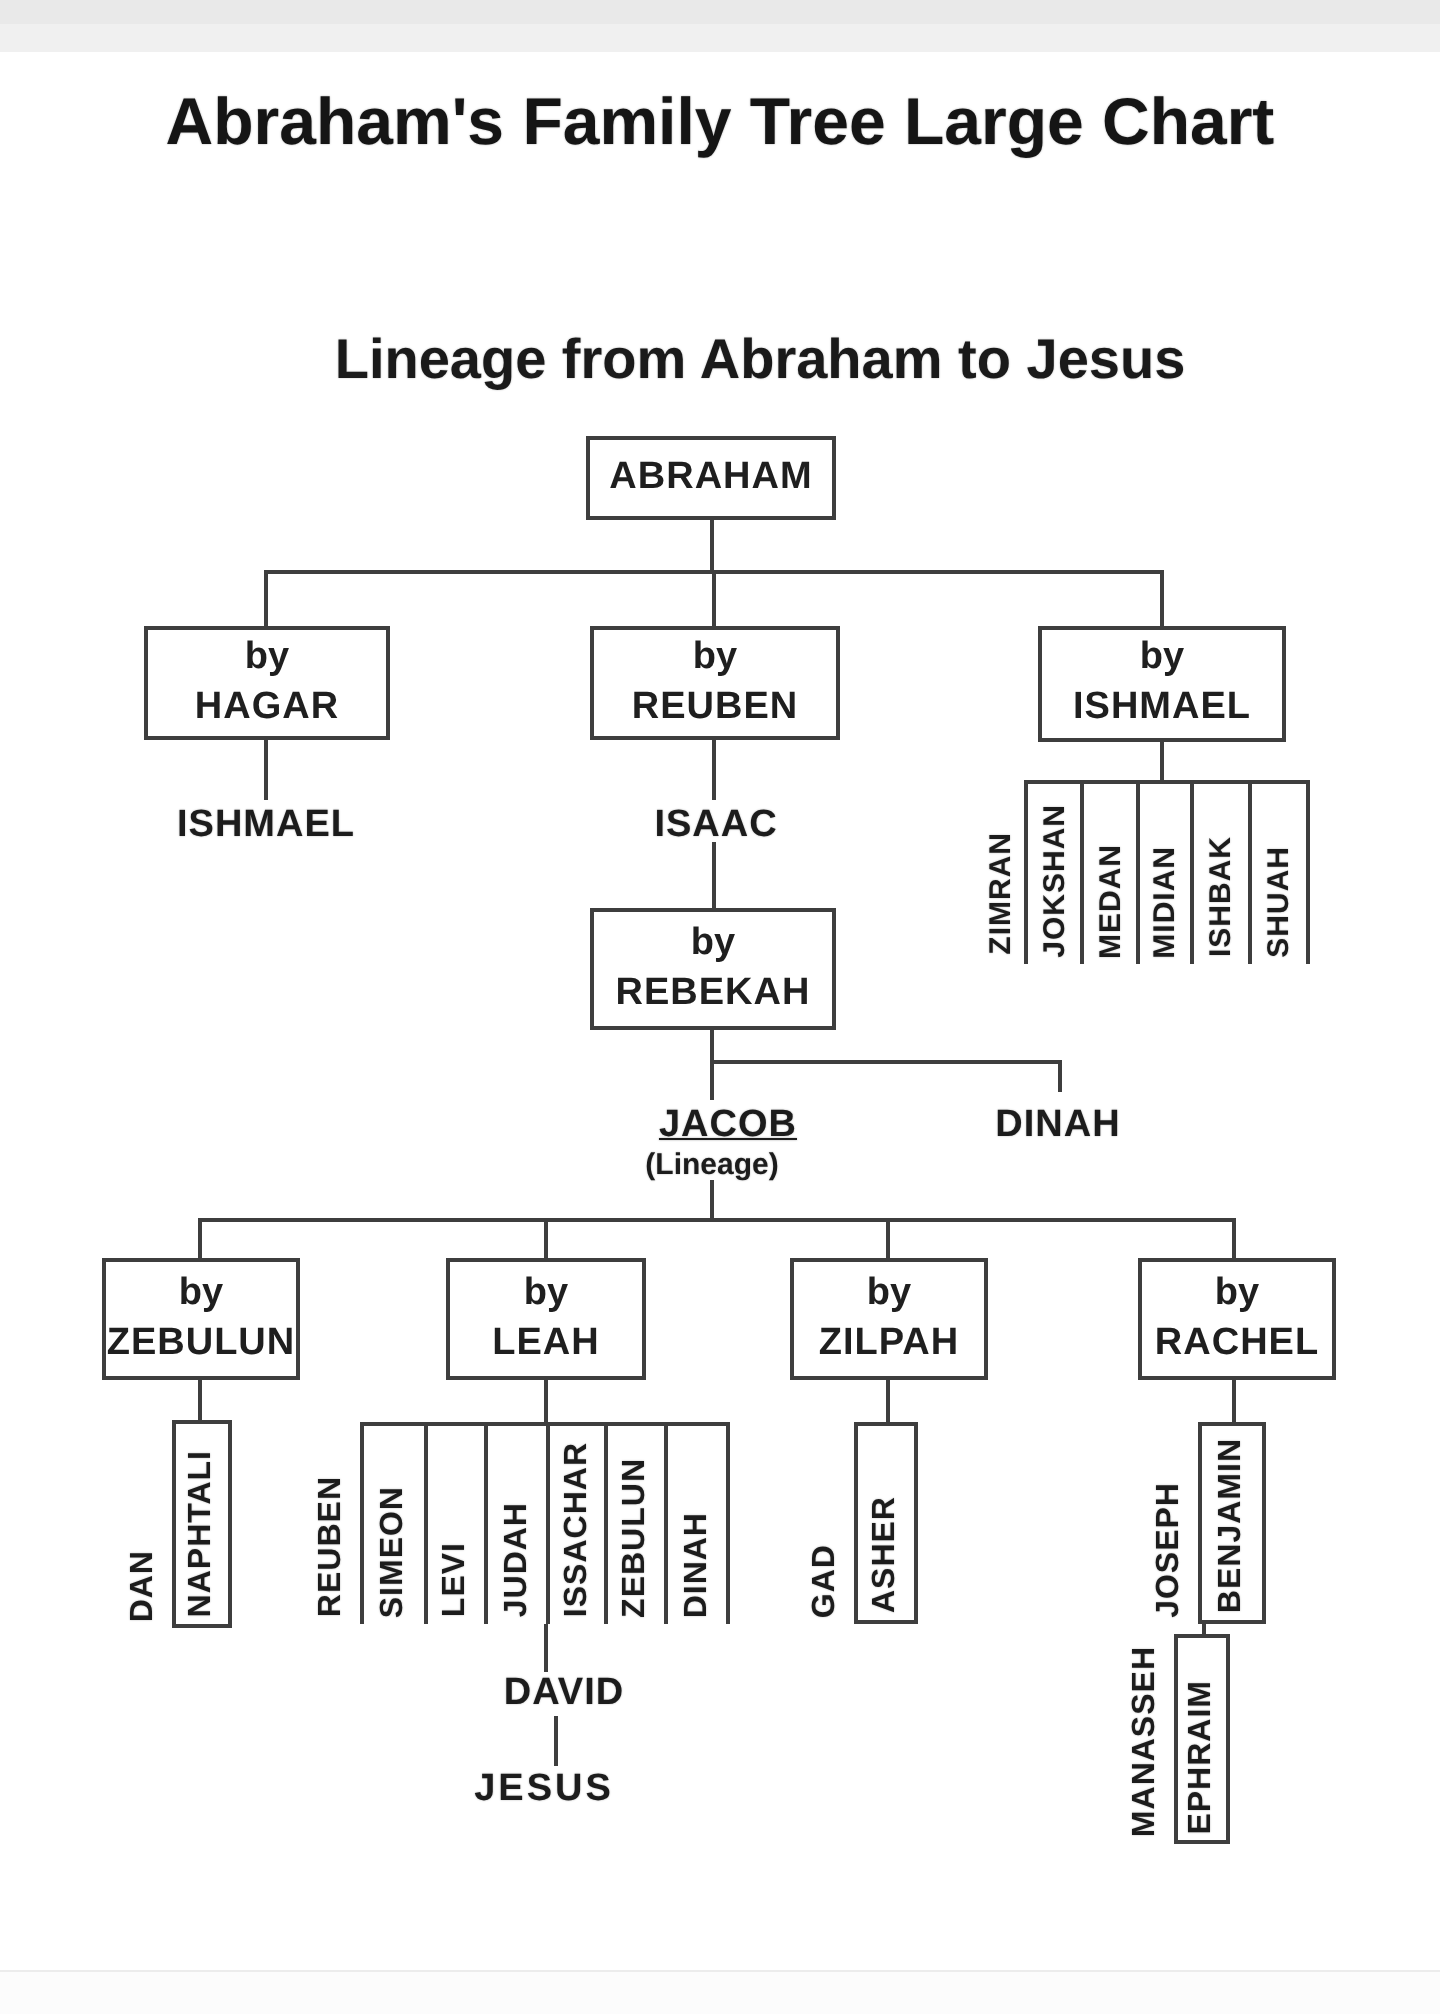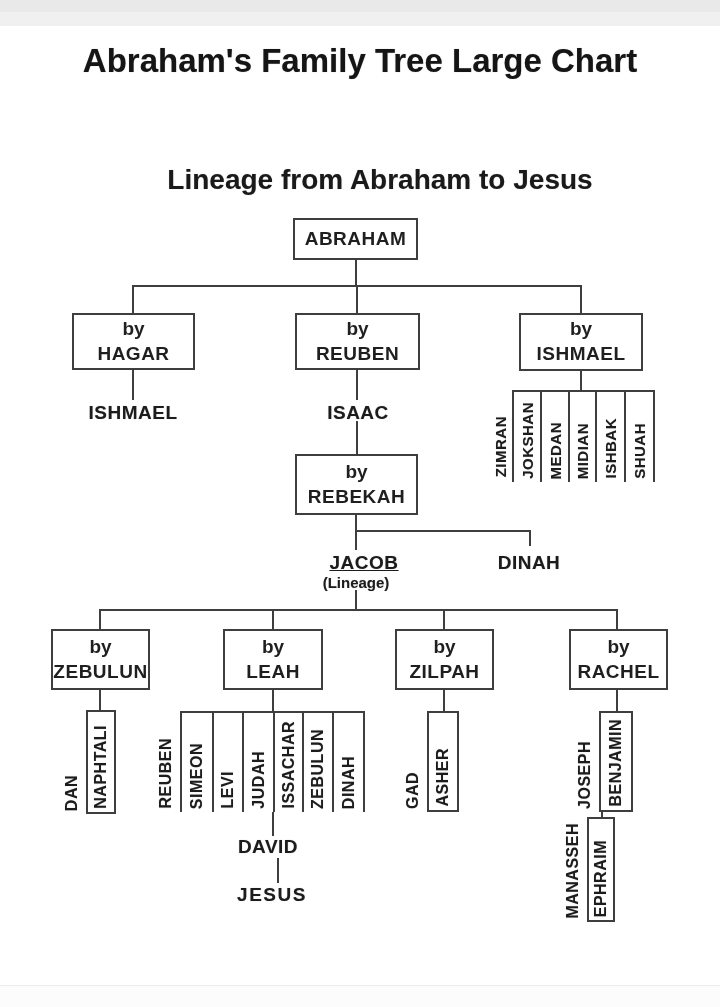--- a/index.html
+++ b/index.html
@@ -205,17 +205,17 @@
 
   <div class="ln v" style="left:601px;top:798px;height:9px;"></div>
   <div class="vfree" style="left:561px;top:805px;width:24px;height:105px;">
     <span class="vtxt">MANASSEH</span>
   </div>
   <div class="vcell" style="left:587px;top:805px;width:28px;height:105px;">
     <span class="vtxt">EPHRAIM</span>
   </div>
 
   <div class="ln v" style="left:272px;top:800px;height:24px;"></div>
-  <div class="nodetext" style="left:208px;top:824px;width:120px;">DAVID</div>
+  <div class="nodetext" style="left:222px;top:824px;width:120px;">DAVID</div>
   <div class="ln v" style="left:277px;top:846px;height:25px;"></div>
   <div class="nodetext" style="left:212px;top:872px;width:120px;letter-spacing:1.5px;">JESUS</div>
 
 </div>
 
 </body></html>

